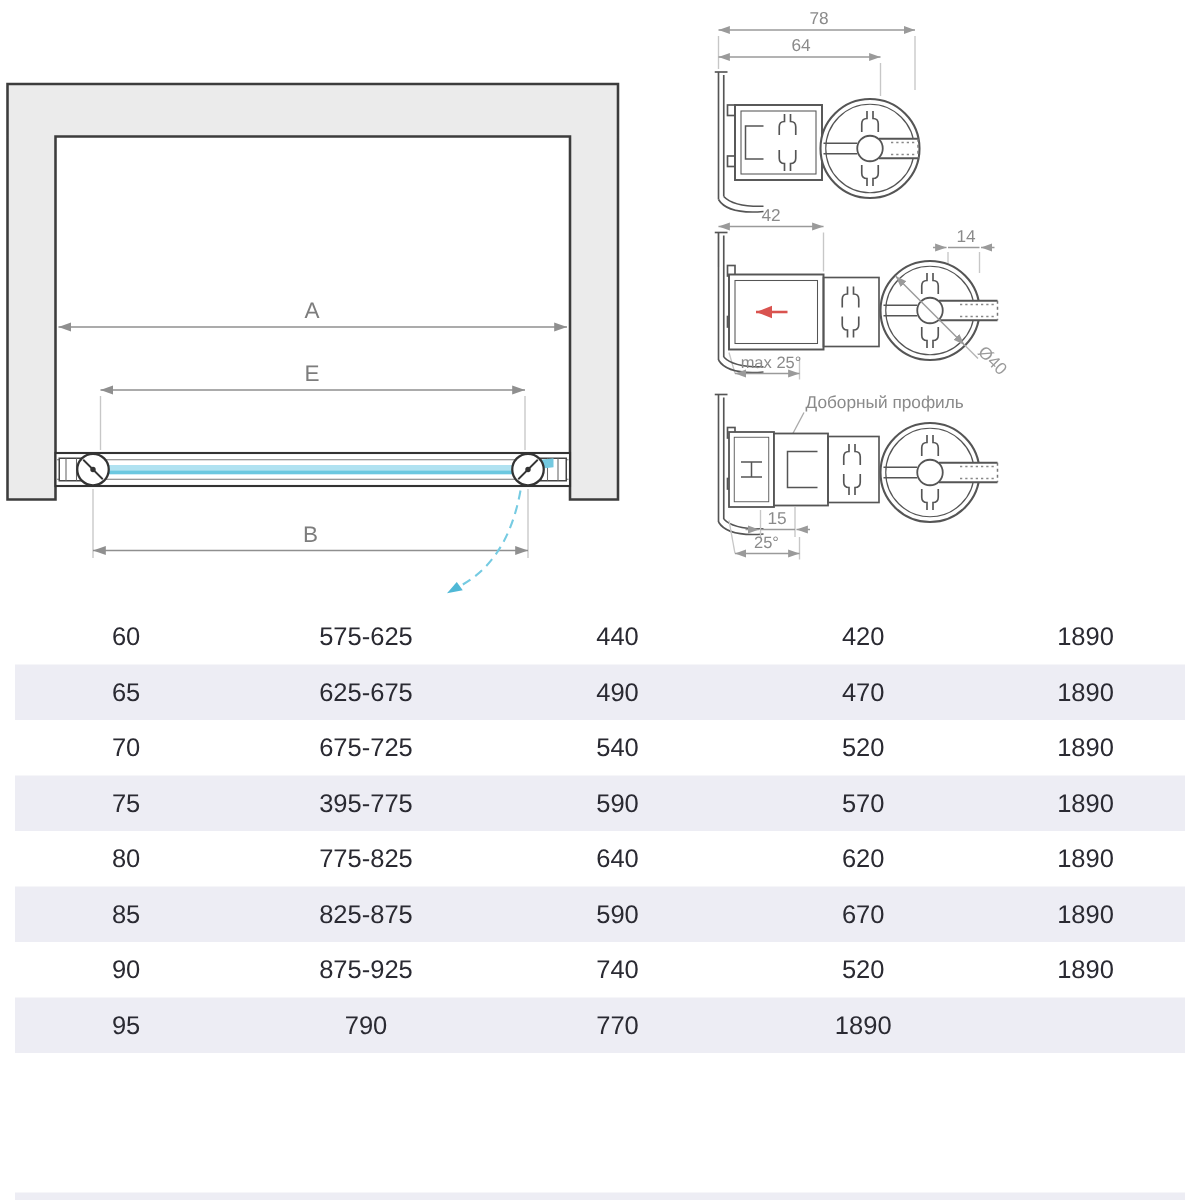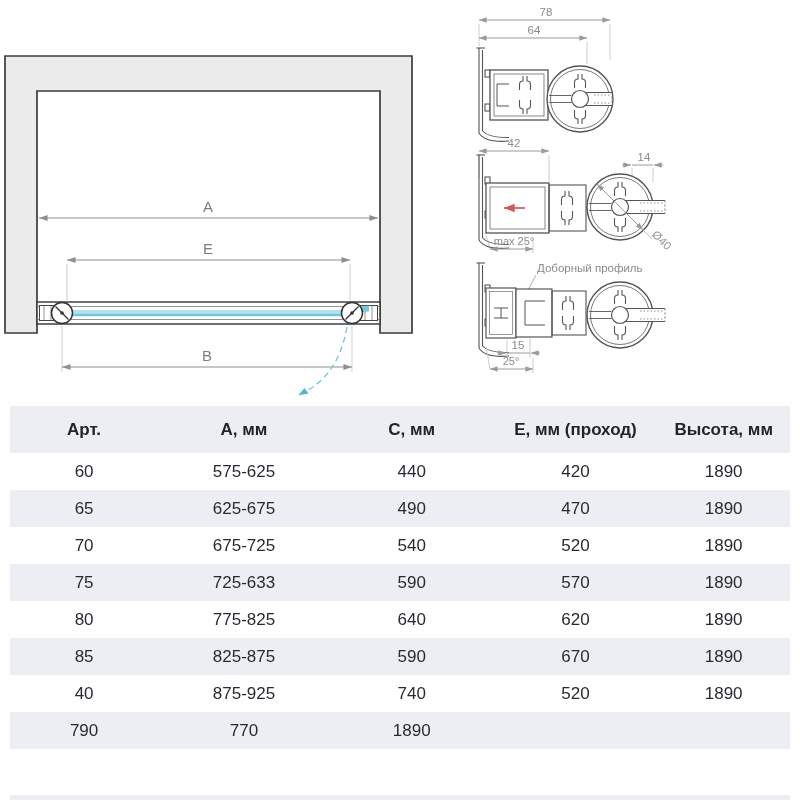--- a/index.html
+++ b/index.html
@@ -236,27 +236,20 @@
         <line x1="507" y1="353" x2="530" y2="353"></line>
       </g>
       <text x="518" y="349" font-size="11.5" fill="#8a8a8a" text-anchor="middle">15</text>
       <line x1="490" y1="369" x2="533" y2="369" stroke="#9a9a9a" stroke-width="1" marker-start="url(#arr2)" marker-end="url(#arr2)"></line>
       <text x="511" y="365" font-size="11" fill="#8a8a8a" text-anchor="middle">25°</text>
     </g>
   </svg>
 </div>
 
 <div class="size-table">
-  <div class="thead">
-    <div class="hcell">Арт.</div>
-    <div class="hcell">А, мм</div>
-    <div class="hcell">С, мм</div>
-    <div class="hcell">Е, мм (проход)</div>
-    <div class="hcell">Высота, мм</div>
-  </div>
   <div class="tbody">
       <div class="trow">
         <div class="cell">60</div>
         <div class="cell">575-625</div>
         <div class="cell">440</div>
         <div class="cell">420</div>
         <div class="cell">1890</div>
       </div>
       <div class="trow">
         <div class="cell">65</div>
@@ -267,47 +260,48 @@
       </div>
       <div class="trow">
         <div class="cell">70</div>
         <div class="cell">675-725</div>
         <div class="cell">540</div>
         <div class="cell">520</div>
         <div class="cell">1890</div>
       </div>
       <div class="trow">
         <div class="cell">75</div>
-        <div class="cell">725-633</div>
+        <div class="cell">395-775</div>
         <div class="cell">590</div>
         <div class="cell">570</div>
         <div class="cell">1890</div>
       </div>
       <div class="trow">
         <div class="cell">80</div>
         <div class="cell">775-825</div>
         <div class="cell">640</div>
         <div class="cell">620</div>
         <div class="cell">1890</div>
       </div>
       <div class="trow">
         <div class="cell">85</div>
         <div class="cell">825-875</div>
         <div class="cell">590</div>
         <div class="cell">670</div>
         <div class="cell">1890</div>
       </div>
       <div class="trow">
-        <div class="cell">40</div>
+        <div class="cell">90</div>
         <div class="cell">875-925</div>
         <div class="cell">740</div>
         <div class="cell">520</div>
         <div class="cell">1890</div>
       </div>
       <div class="trow">
+        <div class="cell">95</div>
         <div class="cell">790</div>
         <div class="cell">770</div>
         <div class="cell">1890</div>
       </div>
     </div>
 </div>
 
 <div class="bottom-strip"></div>
 
 </body></html>

